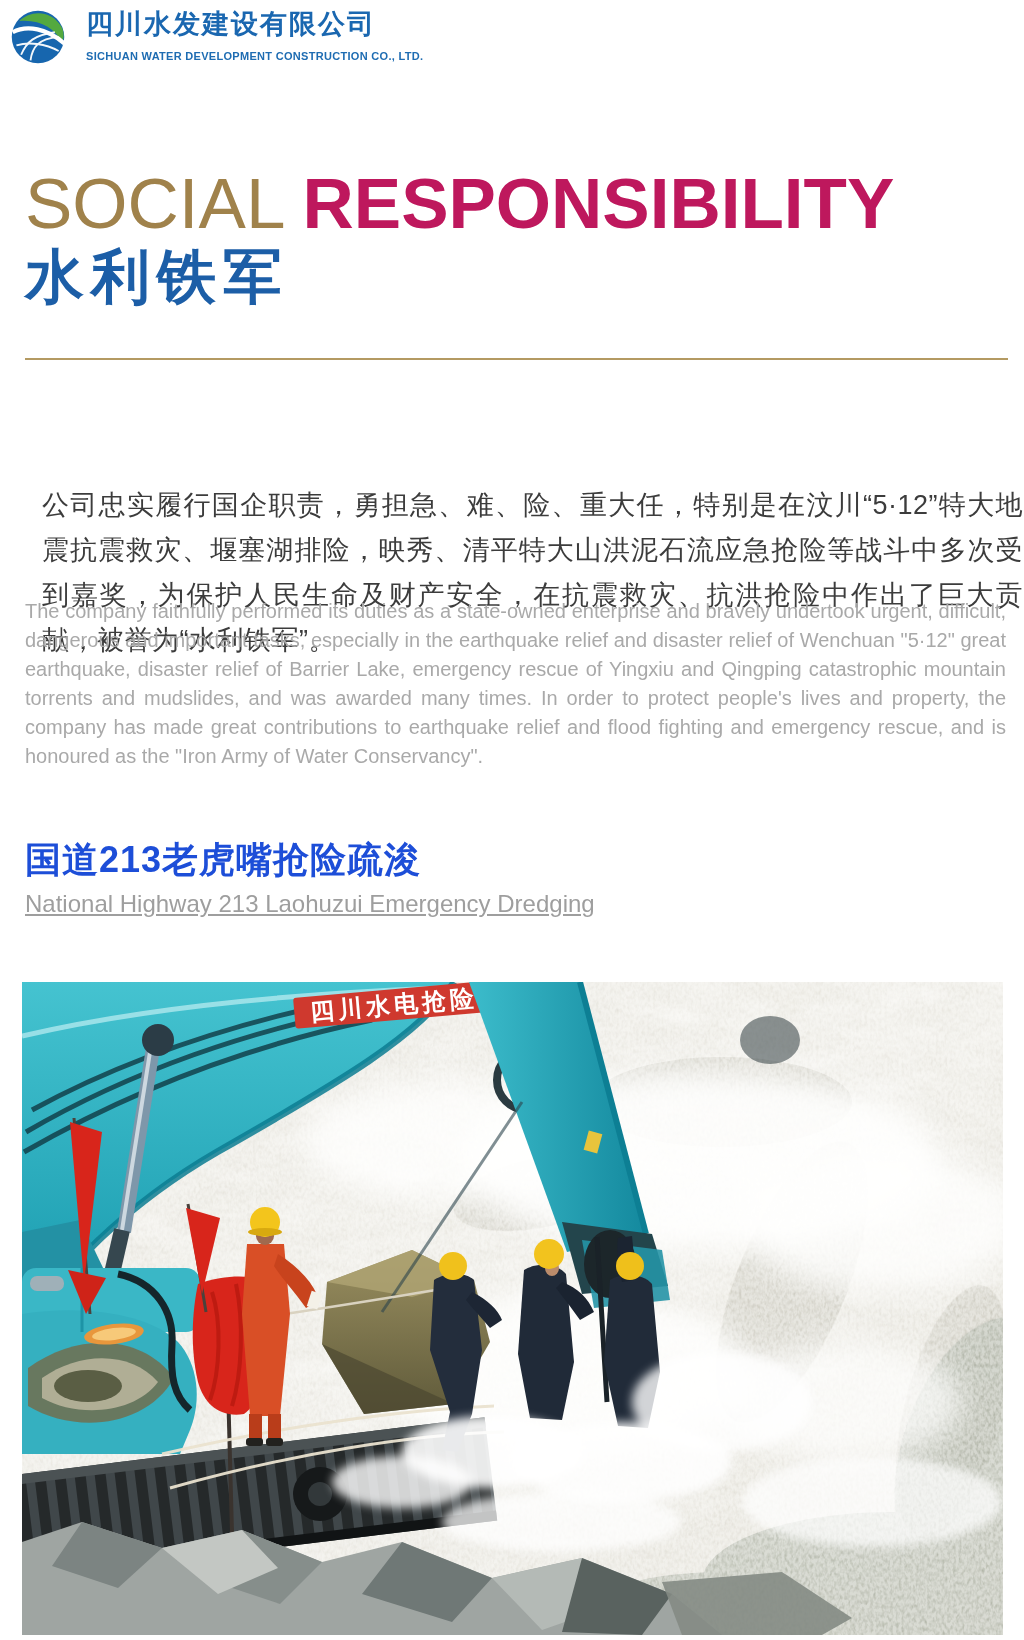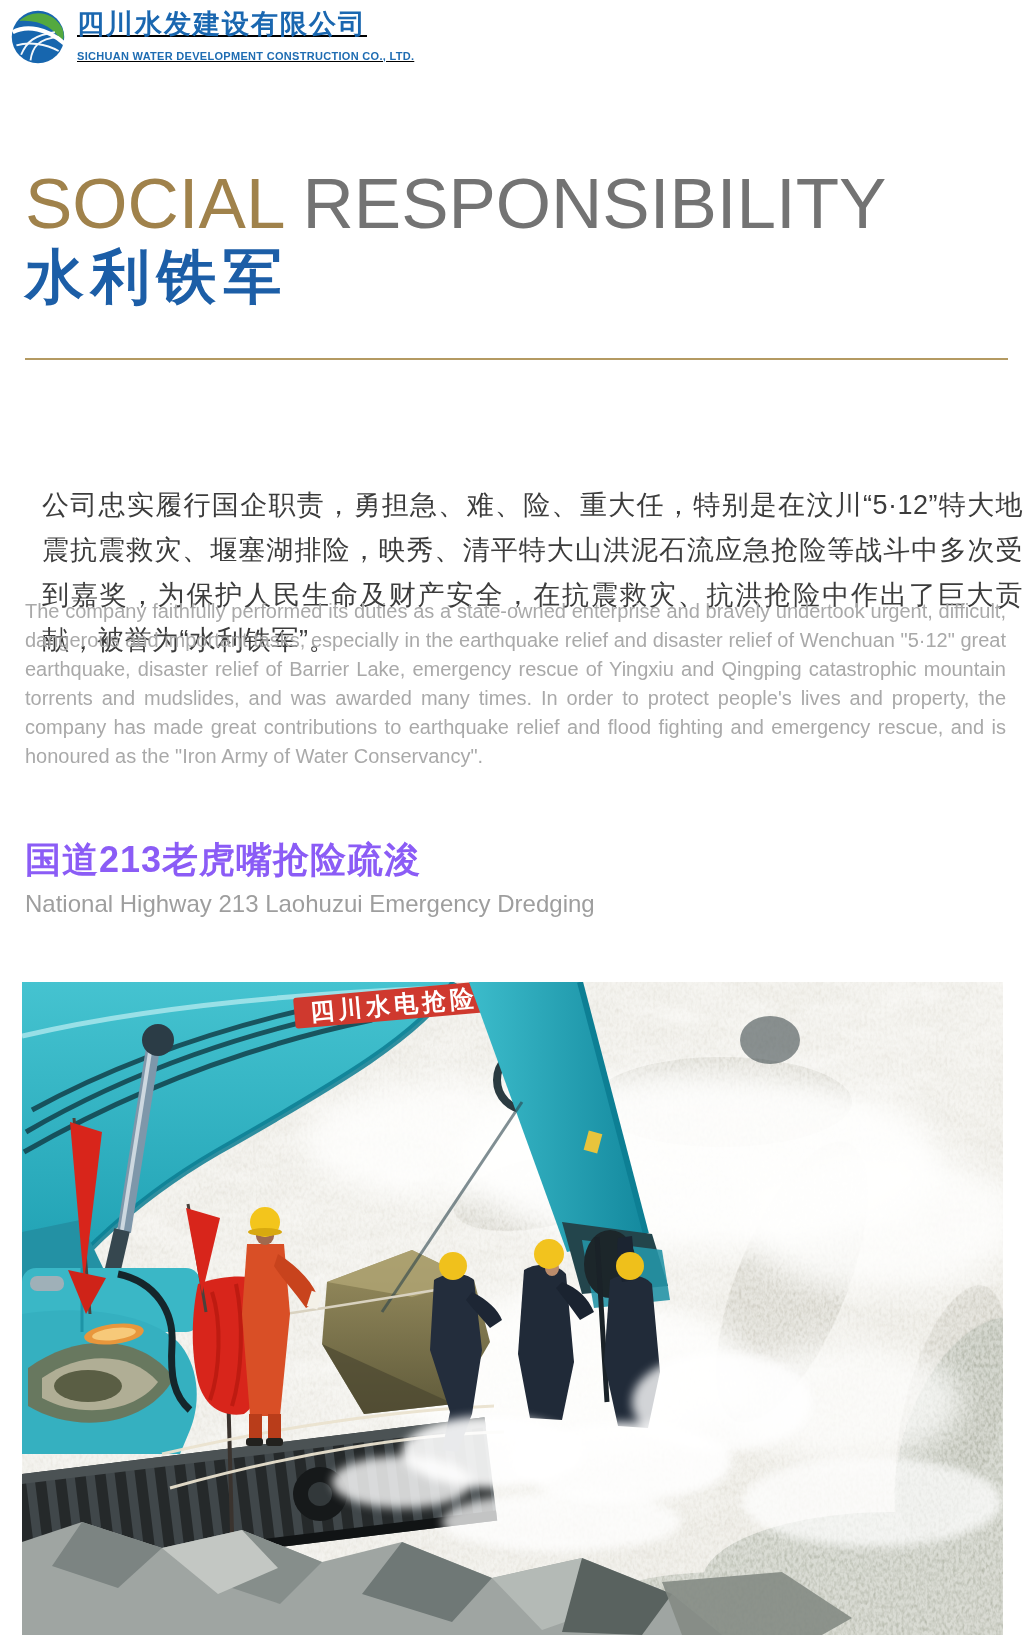--- a/index.html
+++ b/index.html
@@ -1,36 +1,36 @@
 <!DOCTYPE html>
 <html><head>
 <meta charset="utf-8">
 <style>
   html,body{margin:0;padding:0;background:#ffffff;}
   .page{
     position:relative;width:1024px;height:1640px;background:#ffffff;
     font-family:"Liberation Sans","DejaVu Sans",sans-serif;overflow:hidden;
   }
   
-  .logo-row{position:absolute;top:6px;left:8px;display:flex;align-items:center;gap:9px;text-decoration:underline;}
+  .logo-row{position:absolute;top:6px;left:8px;display:flex;align-items:center;gap:18px;}
   .logo-mark{width:60px;height:60px;display:block;}
   .logo-zh{font-size:27px;font-weight:bold;color:#1a67b0;letter-spacing:2px;line-height:1.1;white-space:nowrap;}
   .logo-en{font-size:11px;font-weight:bold;color:#1e6cb2;letter-spacing:0.3px;margin-top:10px;white-space:nowrap;}
   
   .title-en{position:absolute;top:168px;left:25px;width:990px;margin:0;font-size:71px;line-height:1;color:#a3854e;white-space:nowrap;font-weight:normal;}
   .title-en .t-bold{font-weight:400;color:#a0824b;}
-  .title-en .t-light{font-weight:400;color:#737373;}
+  .title-en .t-light{font-weight:700;color:#be185d;}
   .title-zh{position:absolute;top:244px;left:25px;margin:0;font-size:59px;line-height:1.15;color:#1c5ea7;font-weight:700;letter-spacing:7px;white-space:nowrap;}
   .gold-rule{position:absolute;top:358px;left:25px;width:983px;border:0;border-top:2px solid #b49a62;margin:0;}
   
   .para-zh{position:absolute;top:466px;left:25px;width:981px;margin:17px;font-size:27px;line-height:45px;color:#3c3c3c;text-align:justify;letter-spacing:0.5px;}
   .para-en{position:absolute;top:597px;left:25px;width:981px;margin:0;font-size:20px;line-height:29px;color:#a9a9a9;text-align:justify;}
   
-  .section-zh{position:absolute;top:838px;left:25px;margin:0;font-size:36px;line-height:1.2;color:#8b5cf6;font-weight:700;letter-spacing:1px;white-space:nowrap;}
-  .section-en{position:absolute;top:890px;left:25px;font-size:24px;color:#9e9e9e;white-space:nowrap;}
+  .section-zh{position:absolute;top:838px;left:25px;margin:0;font-size:36px;line-height:1.2;color:#1d4ed8;font-weight:700;letter-spacing:1px;white-space:nowrap;}
+  .section-en{position:absolute;top:890px;left:25px;font-size:24px;color:#9e9e9e;white-space:nowrap;text-decoration:underline;}
   
   .photo{position:absolute;top:982px;left:22px;width:981px;height:653px;margin:0;overflow:hidden;background:#e9e7e1;}
   .photo svg{display:block;width:100%;height:100%;}
 </style>
 </head>
 <body>
 
 <div class="page">
 
   <header class="logo-row">

